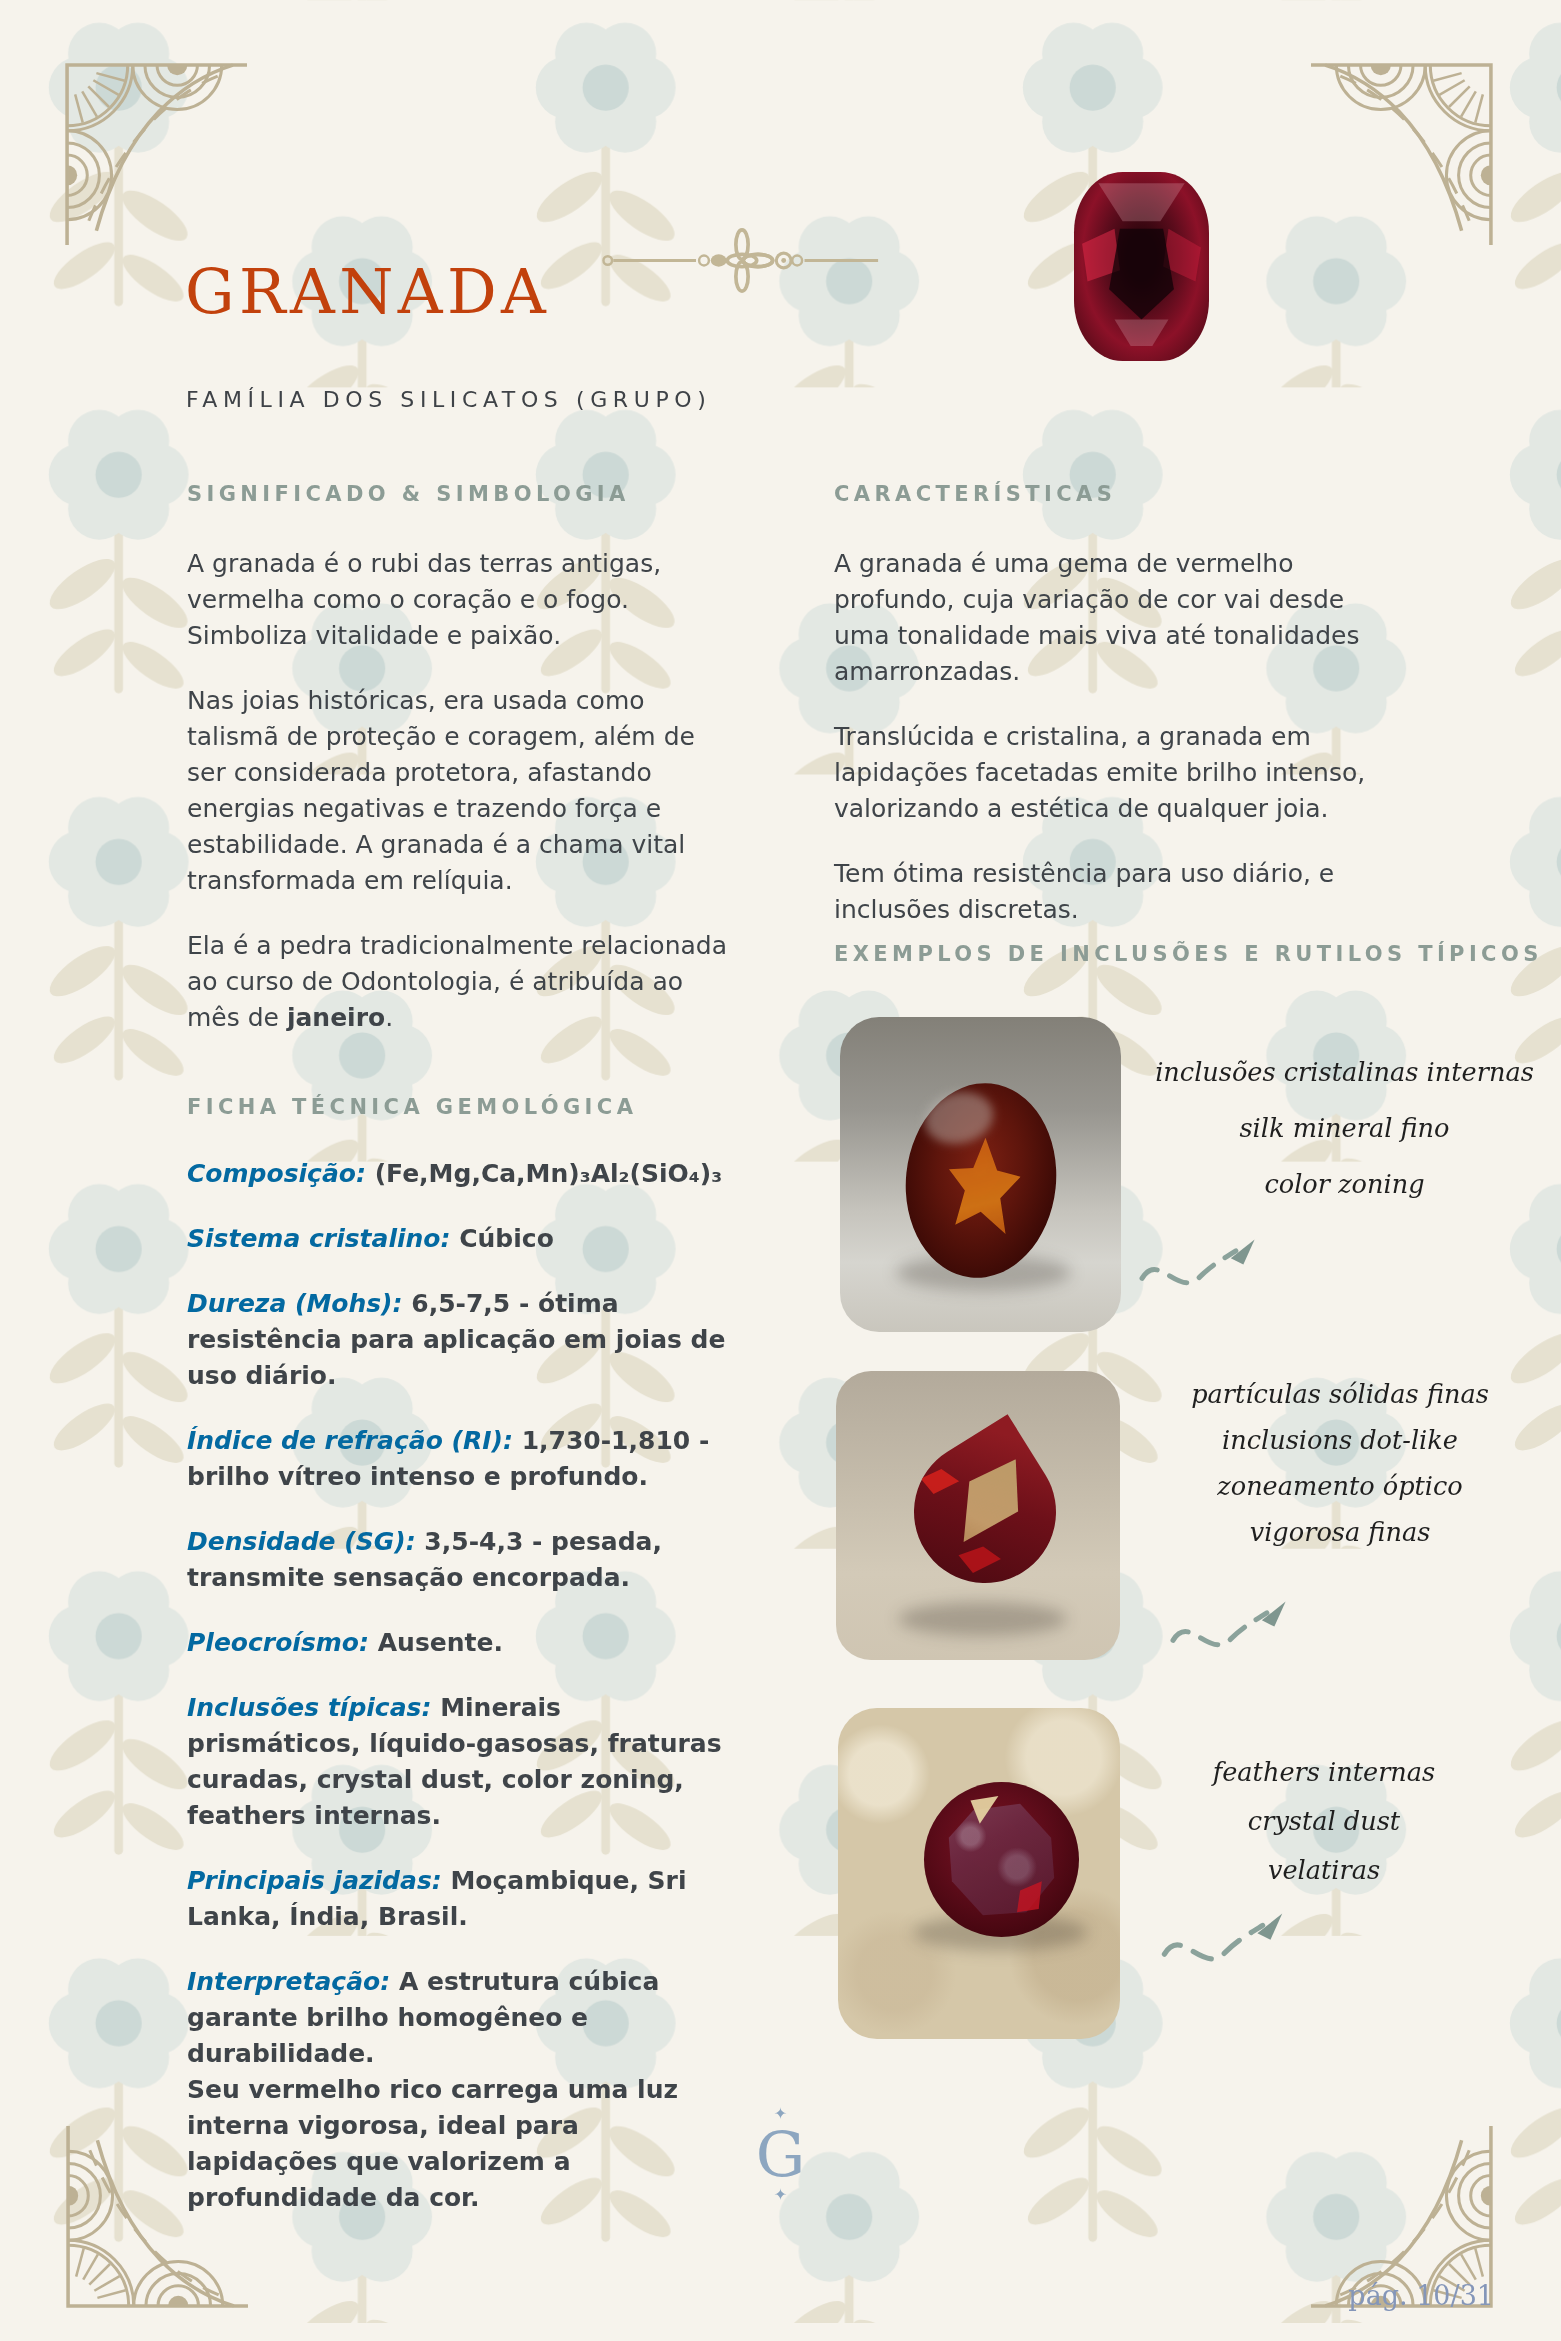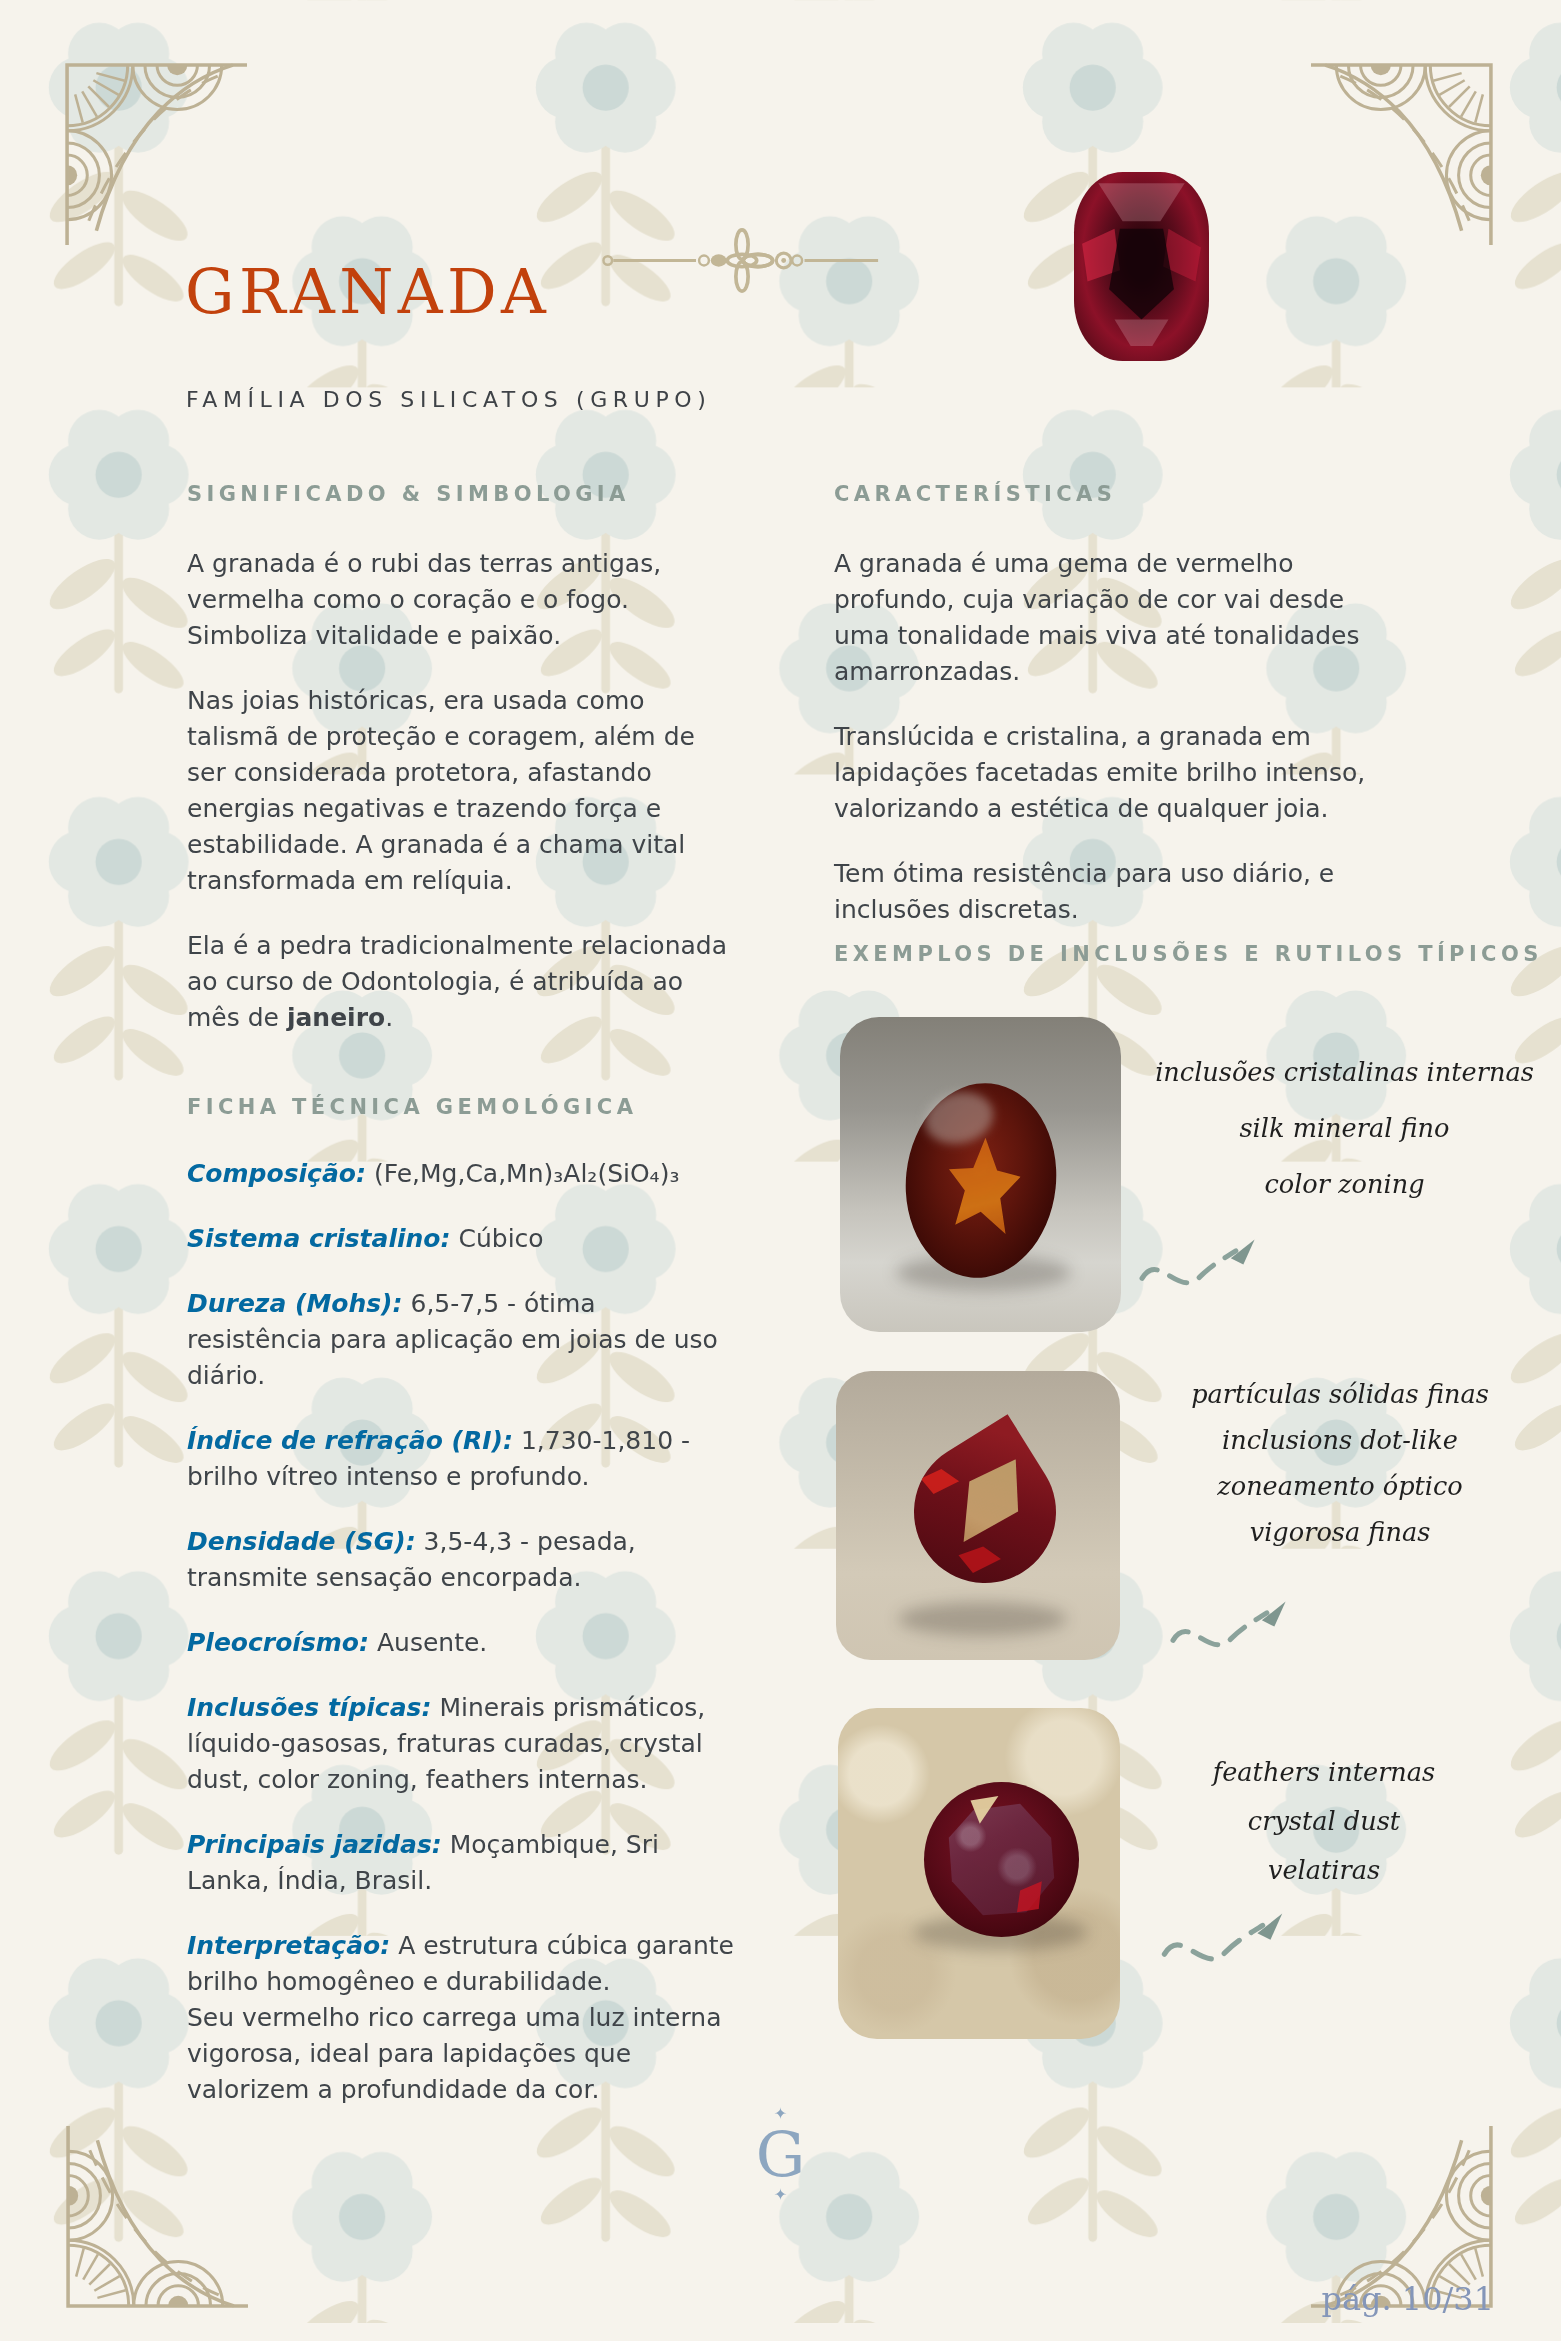--- a/index.html
+++ b/index.html
@@ -48,21 +48,21 @@
     font-size:21px;font-weight:bold;letter-spacing:4.4px;color:#8c9c95;margin:0 0 40px 0;
   }
   .col{position:absolute;z-index:2;}
   .col p{font-size:25px;line-height:1.44;margin:16px 0 29px 0;color:#3f4449;}
   .col-left{left:187px;top:482px;width:550px;}
   .col-right{left:834px;top:482px;width:556px;}
   .ficha{left:187px;top:1079px;width:550px;}
   .ficha .h-sage{margin-bottom:37px;margin-top:16px;}
   .ficha-item{font-size:25px;line-height:1.44;margin:0 0 22.5px 0;}
   .ficha-item b{color:#0369a1;font-style:italic;}
-  .ficha-item span{white-space:pre-line;}
+  .ficha-item span{white-space:pre-line;font-weight:bold;}
   .exemplos-heading{position:absolute;left:834px;top:942px;z-index:2;margin:0;}
 
   
   .photo{position:absolute;z-index:2;overflow:hidden;}
   .photo1{left:840px;top:1017px;width:281px;height:315px;border-radius:39px;
     background:linear-gradient(180deg,#838078 0%,#989690 30%,#c6c4bd 62%,#d6d5cf 78%,#c9c6bd 100%);}
   .photo2{left:836px;top:1371px;width:284px;height:289px;border-radius:35px;
     background:linear-gradient(180deg,#b3aa9b 0%,#c5bcab 40%,#d3cab8 70%,#cfc5b2 100%);}
   .photo3{left:838px;top:1708px;width:282px;height:331px;border-radius:39px;
     background:
@@ -111,21 +111,21 @@
   
   .logo{position:absolute;left:718px;top:2106px;width:125px;z-index:2;text-align:center;
     color:#8da6c0;font-family:"DejaVu Serif","Liberation Serif",serif;}
   .logo .spark{font-size:16px;line-height:1;color:#8da6c0;}
   .logo .letter{font-size:62px;line-height:1.05;}
   .copyright{position:absolute;left:0;right:0;top:2247px;z-index:2;text-align:center;
     font-family:"DejaVu Serif","Liberation Serif",serif;
     font-size:26px;letter-spacing:3.1px;color:#9aa8a0;}
   .pagenum{position:absolute;right:67px;top:2280px;z-index:2;
     font-family:"DejaVu Serif","Liberation Serif",serif;
-    font-size:32px;color:#8496b9;}
+    font-size:27px;color:#8496b9;}
 </style>
 </head>
 <body>
 
 <div class="page">
 
   <svg class="bg-pattern" width="1561" height="2342" viewBox="0 0 2500 3750">
     <defs>
       <g id="flw">
         <rect x="-7" y="55" width="14" height="295" rx="7" fill="#e6e1d0"></rect>

